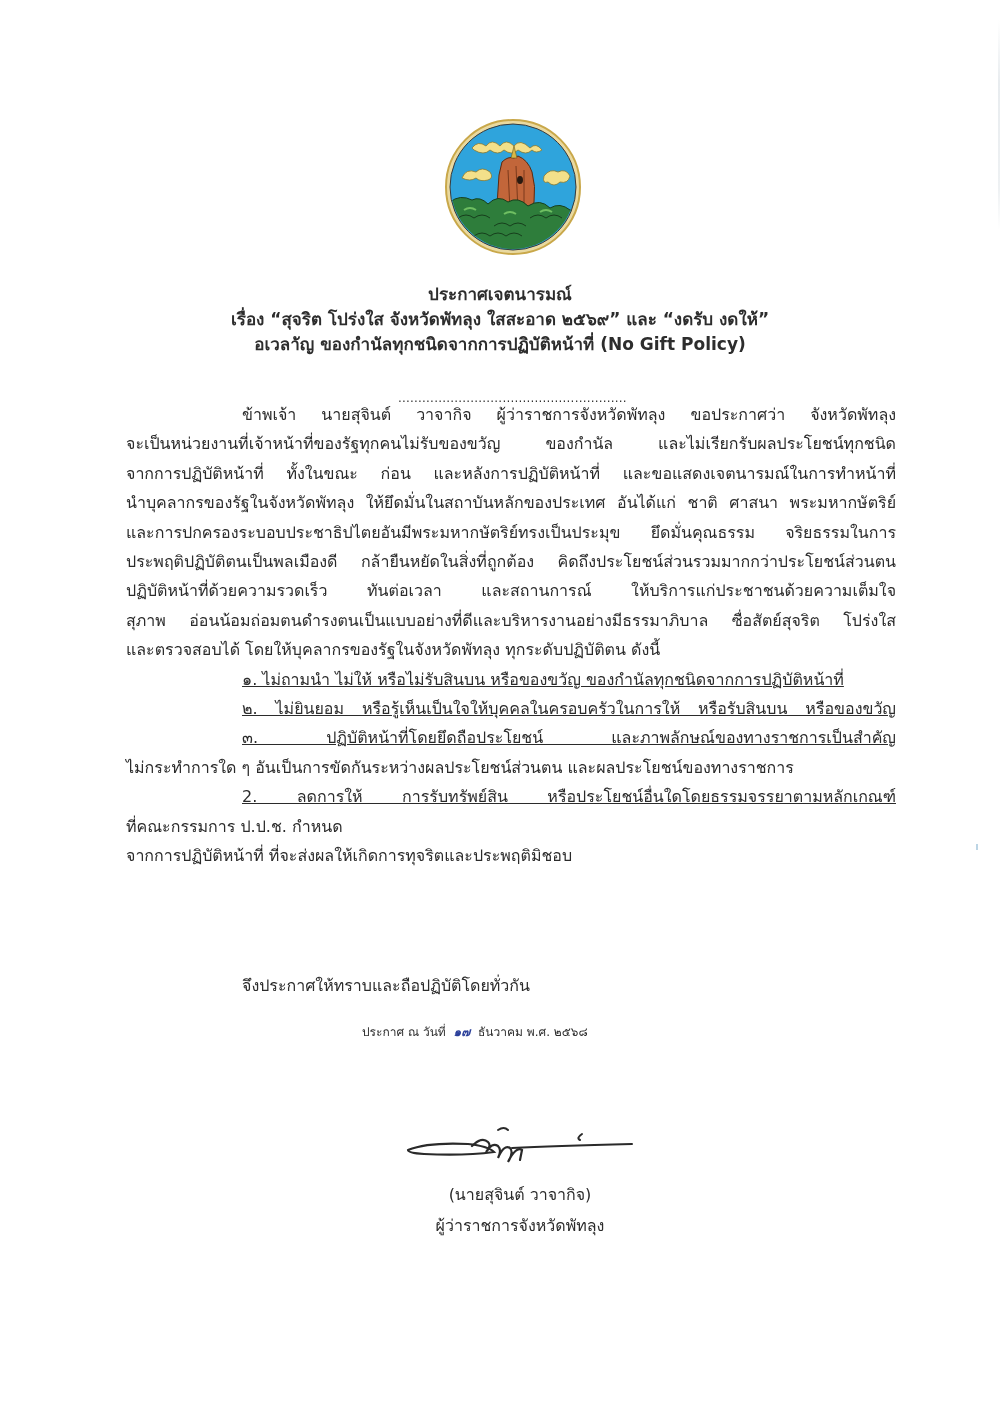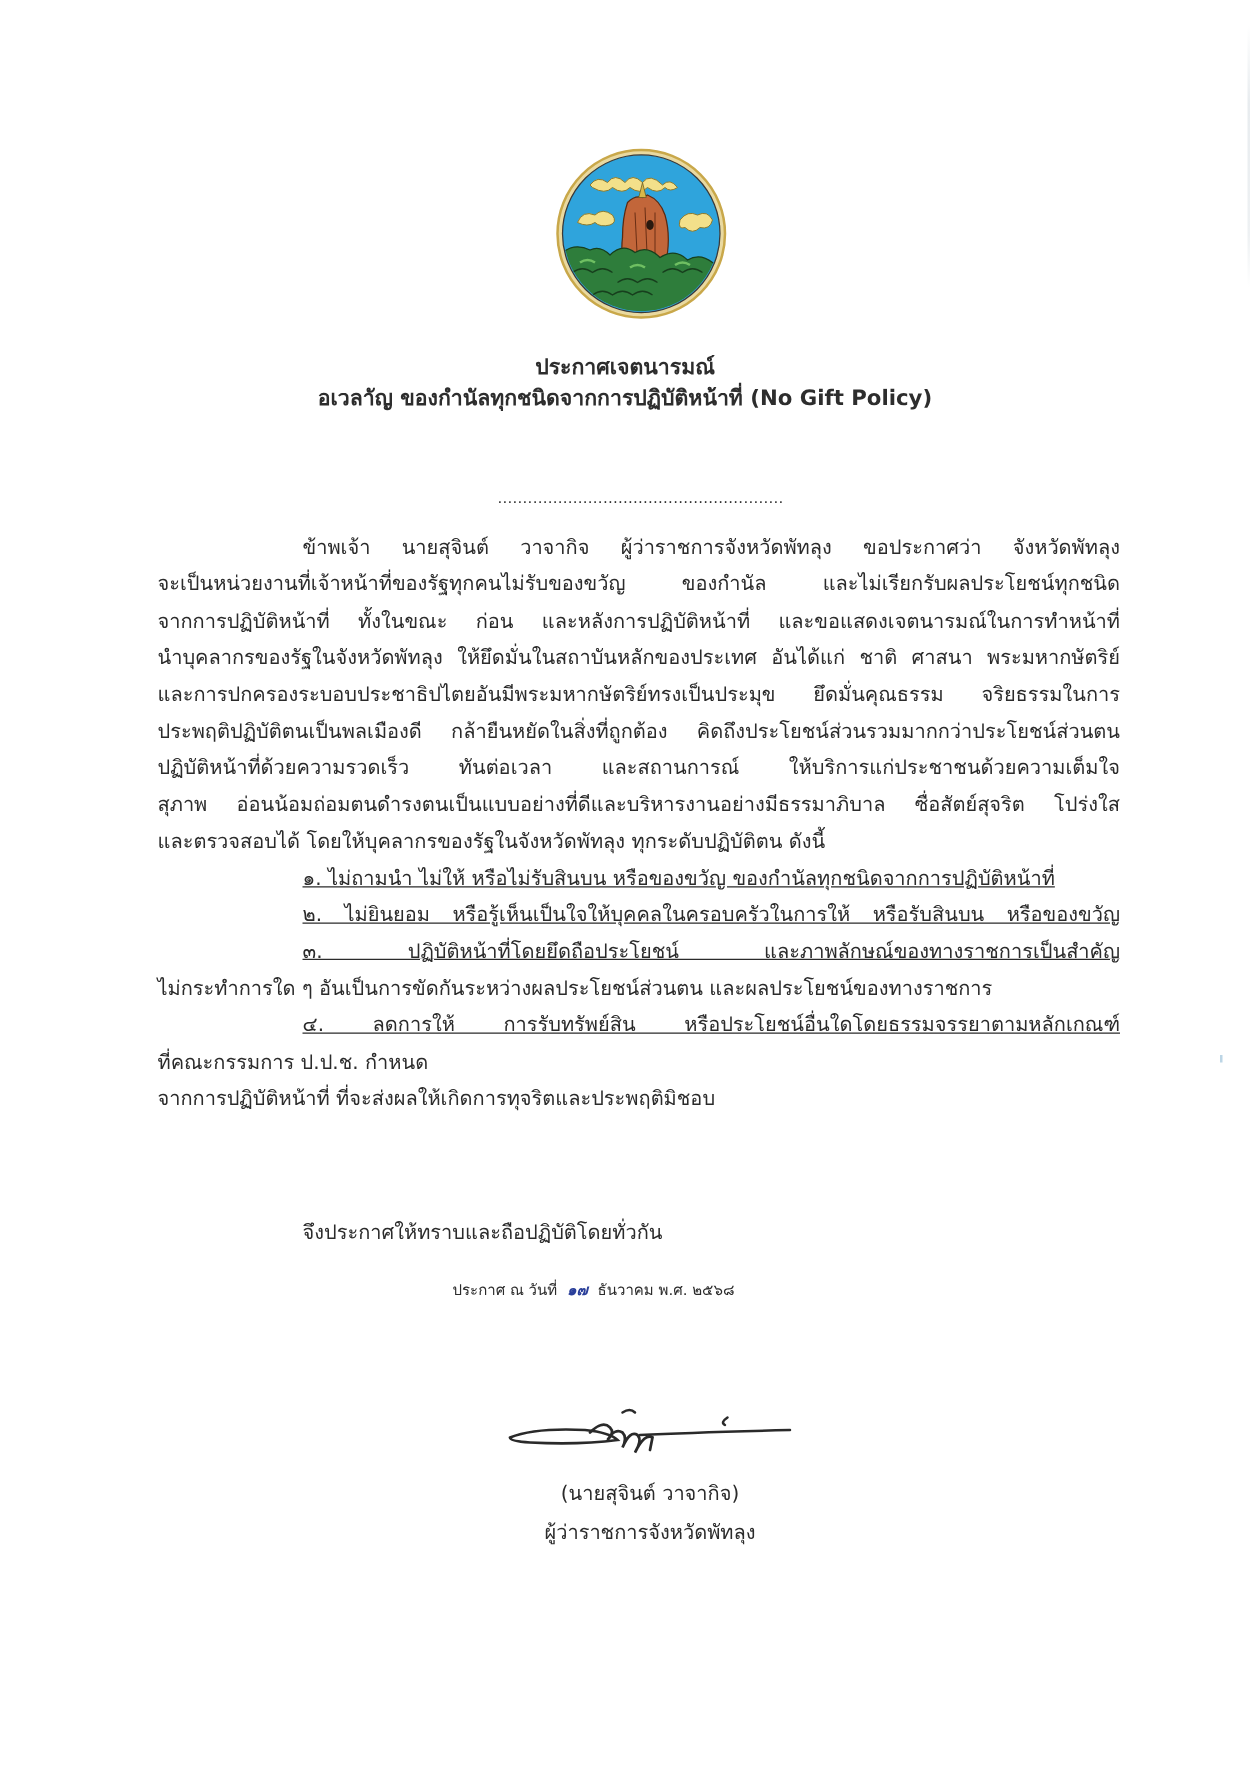--- a/index.html
+++ b/index.html
@@ -60,21 +60,21 @@
       font-size: 12px;
       letter-spacing: 0.2px;
       color: #333;
       overflow: hidden;
       white-space: nowrap;
       line-height: 12px;
     }
     
     .body-text {
       position: absolute;
-      left: 126px; top: 403px;
+      left: 126px; top: 380px;
       width: 770px;
       font-size: 16px;
       line-height: 29.4px;
       color: #2b2b2b;
     }
     .line {
       display: block;
       white-space: nowrap;
       text-align: justify;
       text-align-last: justify;
@@ -153,20 +153,21 @@
 
         <path d="M6 84 q10 -8 22 -2 q8 -4 16 4 q10 -10 20 -2 q10 -6 20 4 q12 -8 22 2 q10 -6 20 2 l12 0 l0 60 l-132 0 z" fill="#2e7d3b" stroke="#173f1d" stroke-width="1"></path>
         <path d="M14 100 q8 -6 16 0 q8 -6 16 0 M50 108 q8 -6 16 0 q8 -6 16 0 M86 100 q8 -6 16 0 q8 -6 16 0 M30 118 q8 -6 16 0 q8 -6 16 0 q8 -6 16 0" stroke="#173f1d" stroke-width="1" fill="none"></path>
         <path d="M20 92 q6 -4 12 0 M96 94 q6 -4 12 0 M60 96 q6 -4 12 0" stroke="#6fbf62" stroke-width="2" fill="none"></path>
       </g>
     </svg>
   </div>
 
   <div class="title-block">
     <div>ประกาศเจตนารมณ์</div>
+    <div>เรื่อง “สุจริต โปร่งใส จังหวัดพัทลุง ใสสะอาด ๒๕๖๙” และ “งดรับ งดให้”</div>
     <div>อเวลาัญ ของกำนัลทุกชนิดจากการปฏิบัติหน้าที่ (No Gift Policy)</div>
   </div>
   <div class="dots">...................................................................</div>
 
   <div class="body-text">
     <span class="line indent">ข้าพเจ้า นายสุจินต์ วาจากิจ ผู้ว่าราชการจังหวัดพัทลุง ขอประกาศว่า จังหวัดพัทลุง</span>
     <span class="line">จะเป็นหน่วยงานที่เจ้าหน้าที่ของรัฐทุกคนไม่รับของขวัญ ของกำนัล และไม่เรียกรับผลประโยชน์ทุกชนิด</span>
     <span class="line">จากการปฏิบัติหน้าที่ ทั้งในขณะ ก่อน และหลังการปฏิบัติหน้าที่ และขอแสดงเจตนารมณ์ในการทำหน้าที่</span>
     <span class="line">นำบุคลากรของรัฐในจังหวัดพัทลุง ให้ยึดมั่นในสถาบันหลักของประเทศ อันได้แก่ ชาติ ศาสนา พระมหากษัตริย์</span>
     <span class="line">และการปกครองระบอบประชาธิปไตยอันมีพระมหากษัตริย์ทรงเป็นประมุข ยึดมั่นคุณธรรม จริยธรรมในการ</span>
@@ -175,21 +176,21 @@
     <span class="line">สุภาพ อ่อนน้อมถ่อมตนดำรงตนเป็นแบบอย่างที่ดีและบริหารงานอย่างมีธรรมาภิบาล ซื่อสัตย์สุจริต โปร่งใส</span>
     <span class="line last">และตรวจสอบได้ โดยให้บุคลากรของรัฐในจังหวัดพัทลุง ทุกระดับปฏิบัติตน ดังนี้</span>
 
     <span class="line last item-indent">๑. ไม่ถามนำ ไม่ให้ หรือไม่รับสินบน หรือของขวัญ ของกำนัลทุกชนิดจากการปฏิบัติหน้าที่</span>
 
     <span class="line item-indent">๒. ไม่ยินยอม หรือรู้เห็นเป็นใจให้บุคคลในครอบครัวในการให้ หรือรับสินบน หรือของขวัญ</span>
 
     <span class="line item-indent">๓. ปฏิบัติหน้าที่โดยยึดถือประโยชน์ และภาพลักษณ์ของทางราชการเป็นสำคัญ</span>
     <span class="line last">ไม่กระทำการใด ๆ อันเป็นการขัดกันระหว่างผลประโยชน์ส่วนตน และผลประโยชน์ของทางราชการ</span>
 
-    <span class="line item-indent">๔. ลดการให้ การรับทรัพย์สิน หรือประโยชน์อื่นใดโดยธรรมจรรยาตามหลักเกณฑ์</span>
+    <span class="line item-indent">2. ลดการให้ การรับทรัพย์สิน หรือประโยชน์อื่นใดโดยธรรมจรรยาตามหลักเกณฑ์</span>
     <span class="line last">ที่คณะกรรมการ ป.ป.ช. กำหนด</span>
 
     <span class="line last">จากการปฏิบัติหน้าที่ ที่จะส่งผลให้เกิดการทุจริตและประพฤติมิชอบ</span>
   </div>
 
   <div class="closing">จึงประกาศให้ทราบและถือปฏิบัติโดยทั่วกัน</div>
 
   <div class="date">
     <span>ประกาศ ณ วันที่</span>
     <span class="handwritten">๑๗</span>

